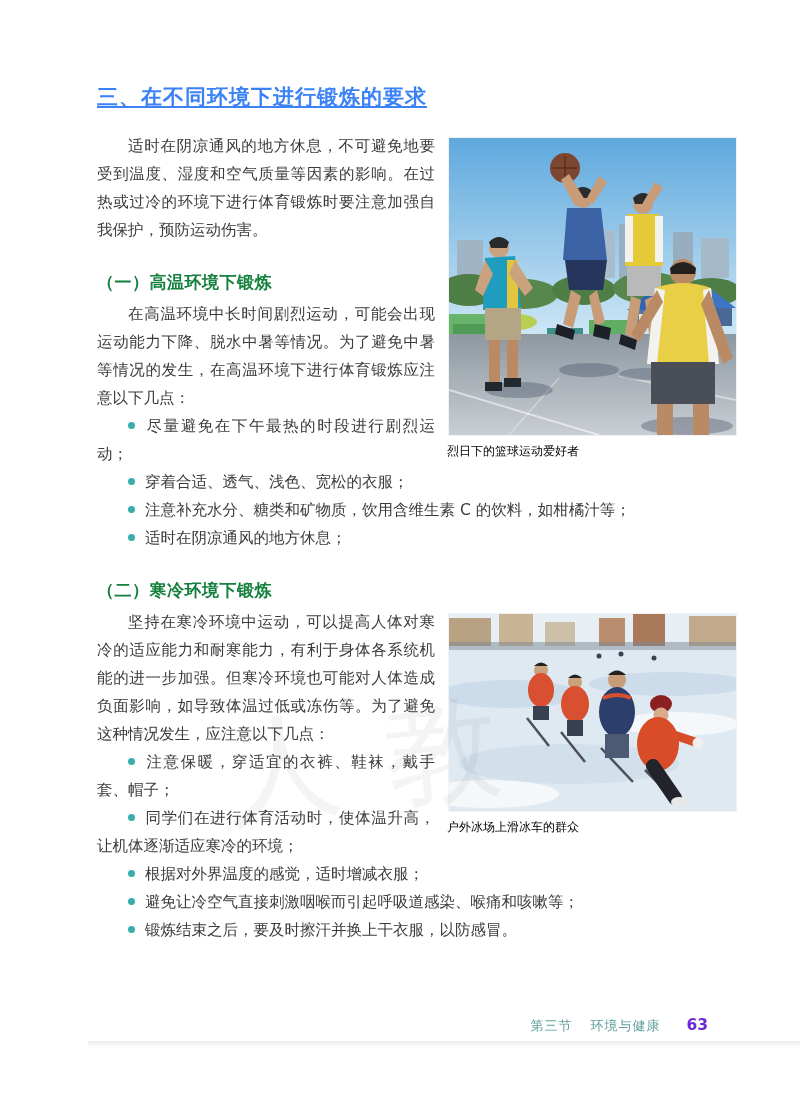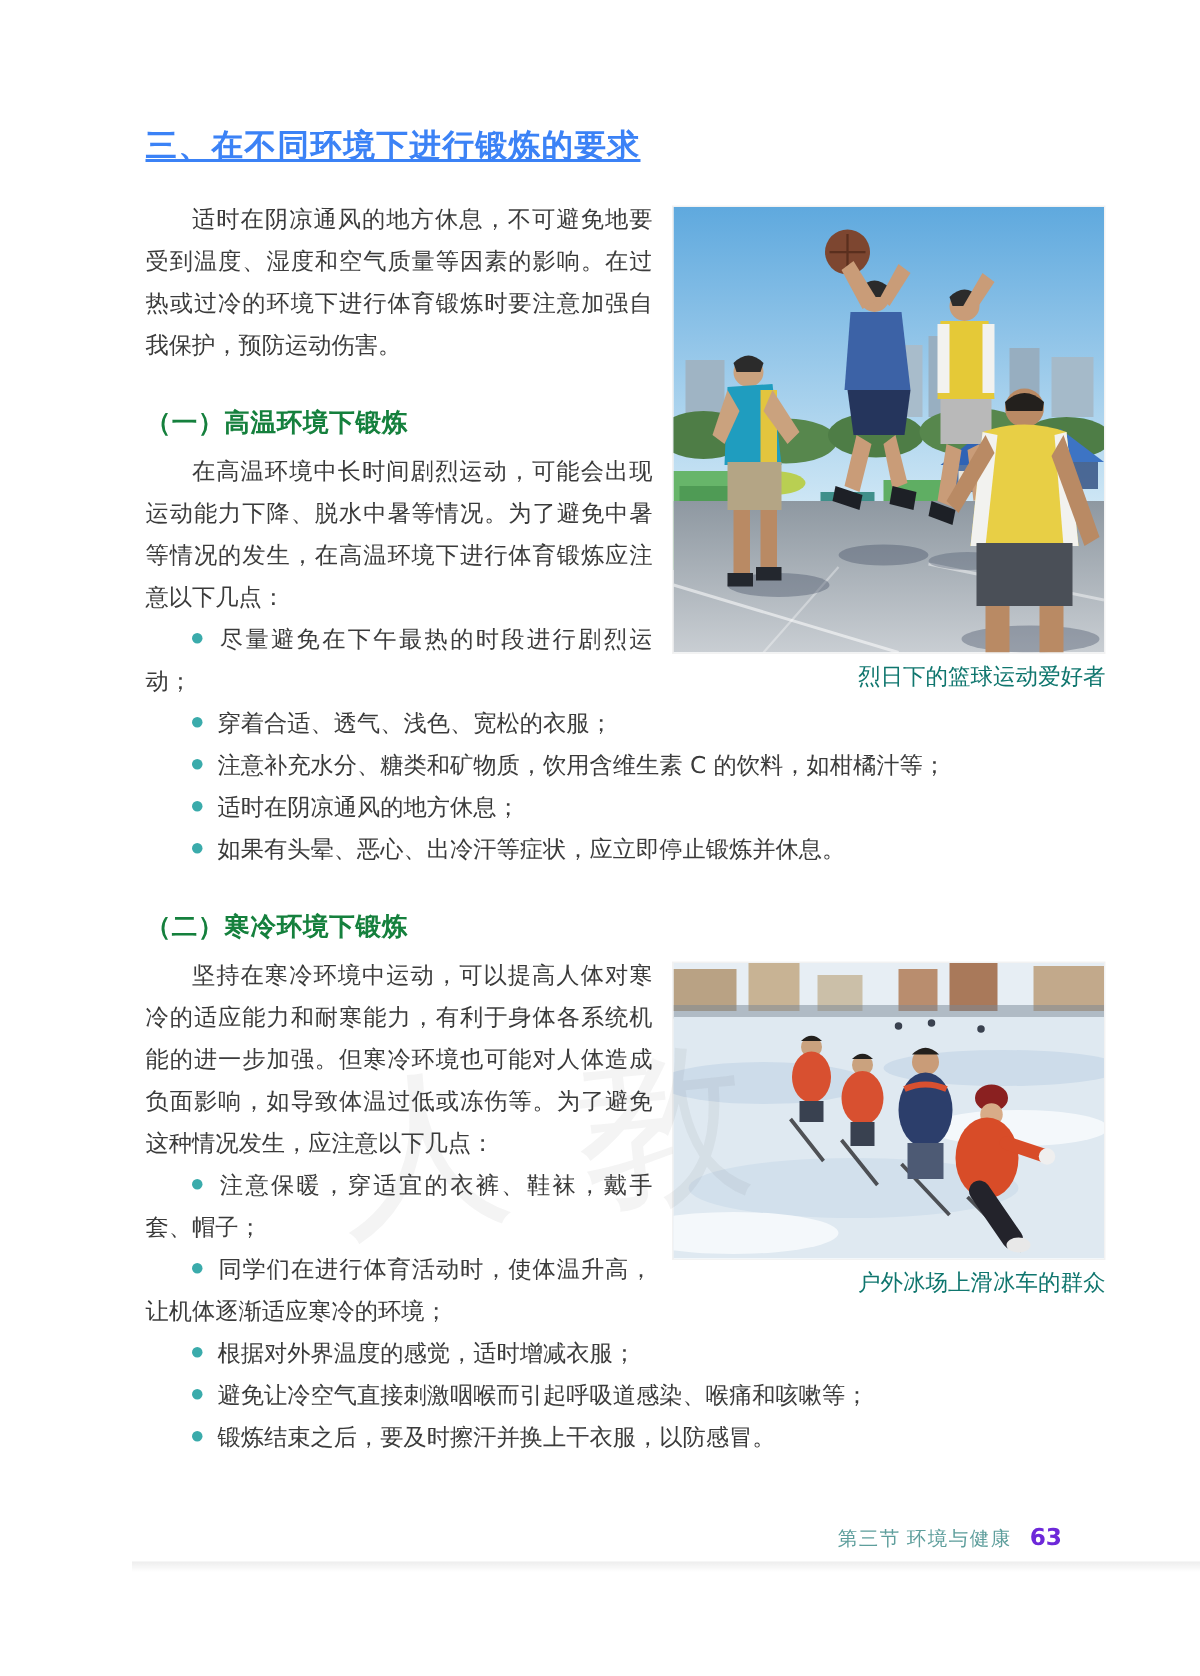--- a/index.html
+++ b/index.html
@@ -26,31 +26,31 @@
   .dot{
     display:inline-block;width:7px;height:7px;border-radius:50%;
     background:#3aabab;margin-right:10px;vertical-align:2px;
   }
   figure.fig{
     float:right;width:290px;margin:6px 0 6px 12px;padding:0;
   }
   figure.fig .photo{width:287px;margin:0 auto;box-shadow:0 0 0 1px rgba(0,0,0,0.05);}
   figure.fig .photo svg{display:block;}
   figcaption{
-    margin-top:8px;text-align:right;font-size:15px;line-height:16px;
-    color:#0f766e;text-indent:0;
+    margin-top:8px;text-align:left;font-size:12px;line-height:16px;
+    color:#000000;text-indent:0;
   }
   .watermark{
     position:absolute;left:225px;top:680px;font-size:115px;letter-spacing:45px;
     color:rgba(60,60,60,0.055);transform:rotate(-6deg);pointer-events:none;
     font-family:"DejaVu Serif","Liberation Serif",serif;white-space:nowrap;
   }
   footer.page-footer{
     position:absolute;top:1016px;right:92px;font-size:13px;color:#5e9e9c;
-    letter-spacing:1px;display:flex;align-items:baseline;gap:4px;
+    letter-spacing:1px;display:flex;align-items:baseline;gap:18px;
   }
   footer .f-num{color:#6d28d9;font-size:15.5px;font-weight:bold;margin-left:8px;letter-spacing:0;}
   .page-edge{
     position:absolute;top:1041px;left:88px;right:0;height:7px;
     background:linear-gradient(to bottom,rgba(0,0,0,0.07),rgba(0,0,0,0));
   }
   .clear{clear:both;}
 </style>
 </head>
 <body>
@@ -169,21 +169,20 @@
 
     <p class="para">适时在阴凉通风的地方休息，不可避免地要受到温度、湿度和空气质量等因素的影响。在过热或过冷的环境下进行体育锻炼时要注意加强自我保护，预防运动伤害。</p>
 
     <h2 class="sub-heading">（一）高温环境下锻炼</h2>
     <p class="para">在高温环境中长时间剧烈运动，可能会出现运动能力下降、脱水中暑等情况。为了避免中暑等情况的发生，在高温环境下进行体育锻炼应注意以下几点：</p>
     <ul class="bullets">
         <li><span class="dot"></span><span class="btxt">尽量避免在下午最热的时段进行剧烈运动；</span></li>
         <li><span class="dot"></span><span class="btxt">穿着合适、透气、浅色、宽松的衣服；</span></li>
         <li><span class="dot"></span><span class="btxt">注意补充水分、糖类和矿物质，饮用含维生素 C 的饮料，如柑橘汁等；</span></li>
         <li><span class="dot"></span><span class="btxt">适时在阴凉通风的地方休息；</span></li>
-        <li><span class="dot"></span><span class="btxt">如果有头晕、恶心、出冷汗等症状，应立即停止锻炼并休息。</span></li>
       </ul>
 
     <h2 class="sub-heading">（二）寒冷环境下锻炼</h2>
 
     <figure class="fig">
       <div class="photo">
         <svg width="287" height="197" viewBox="0 0 287 197">
           <rect width="287" height="197" fill="#e7eef4"></rect>
 
           <rect x="0" y="4" width="42" height="28" fill="#b9a284"></rect>

